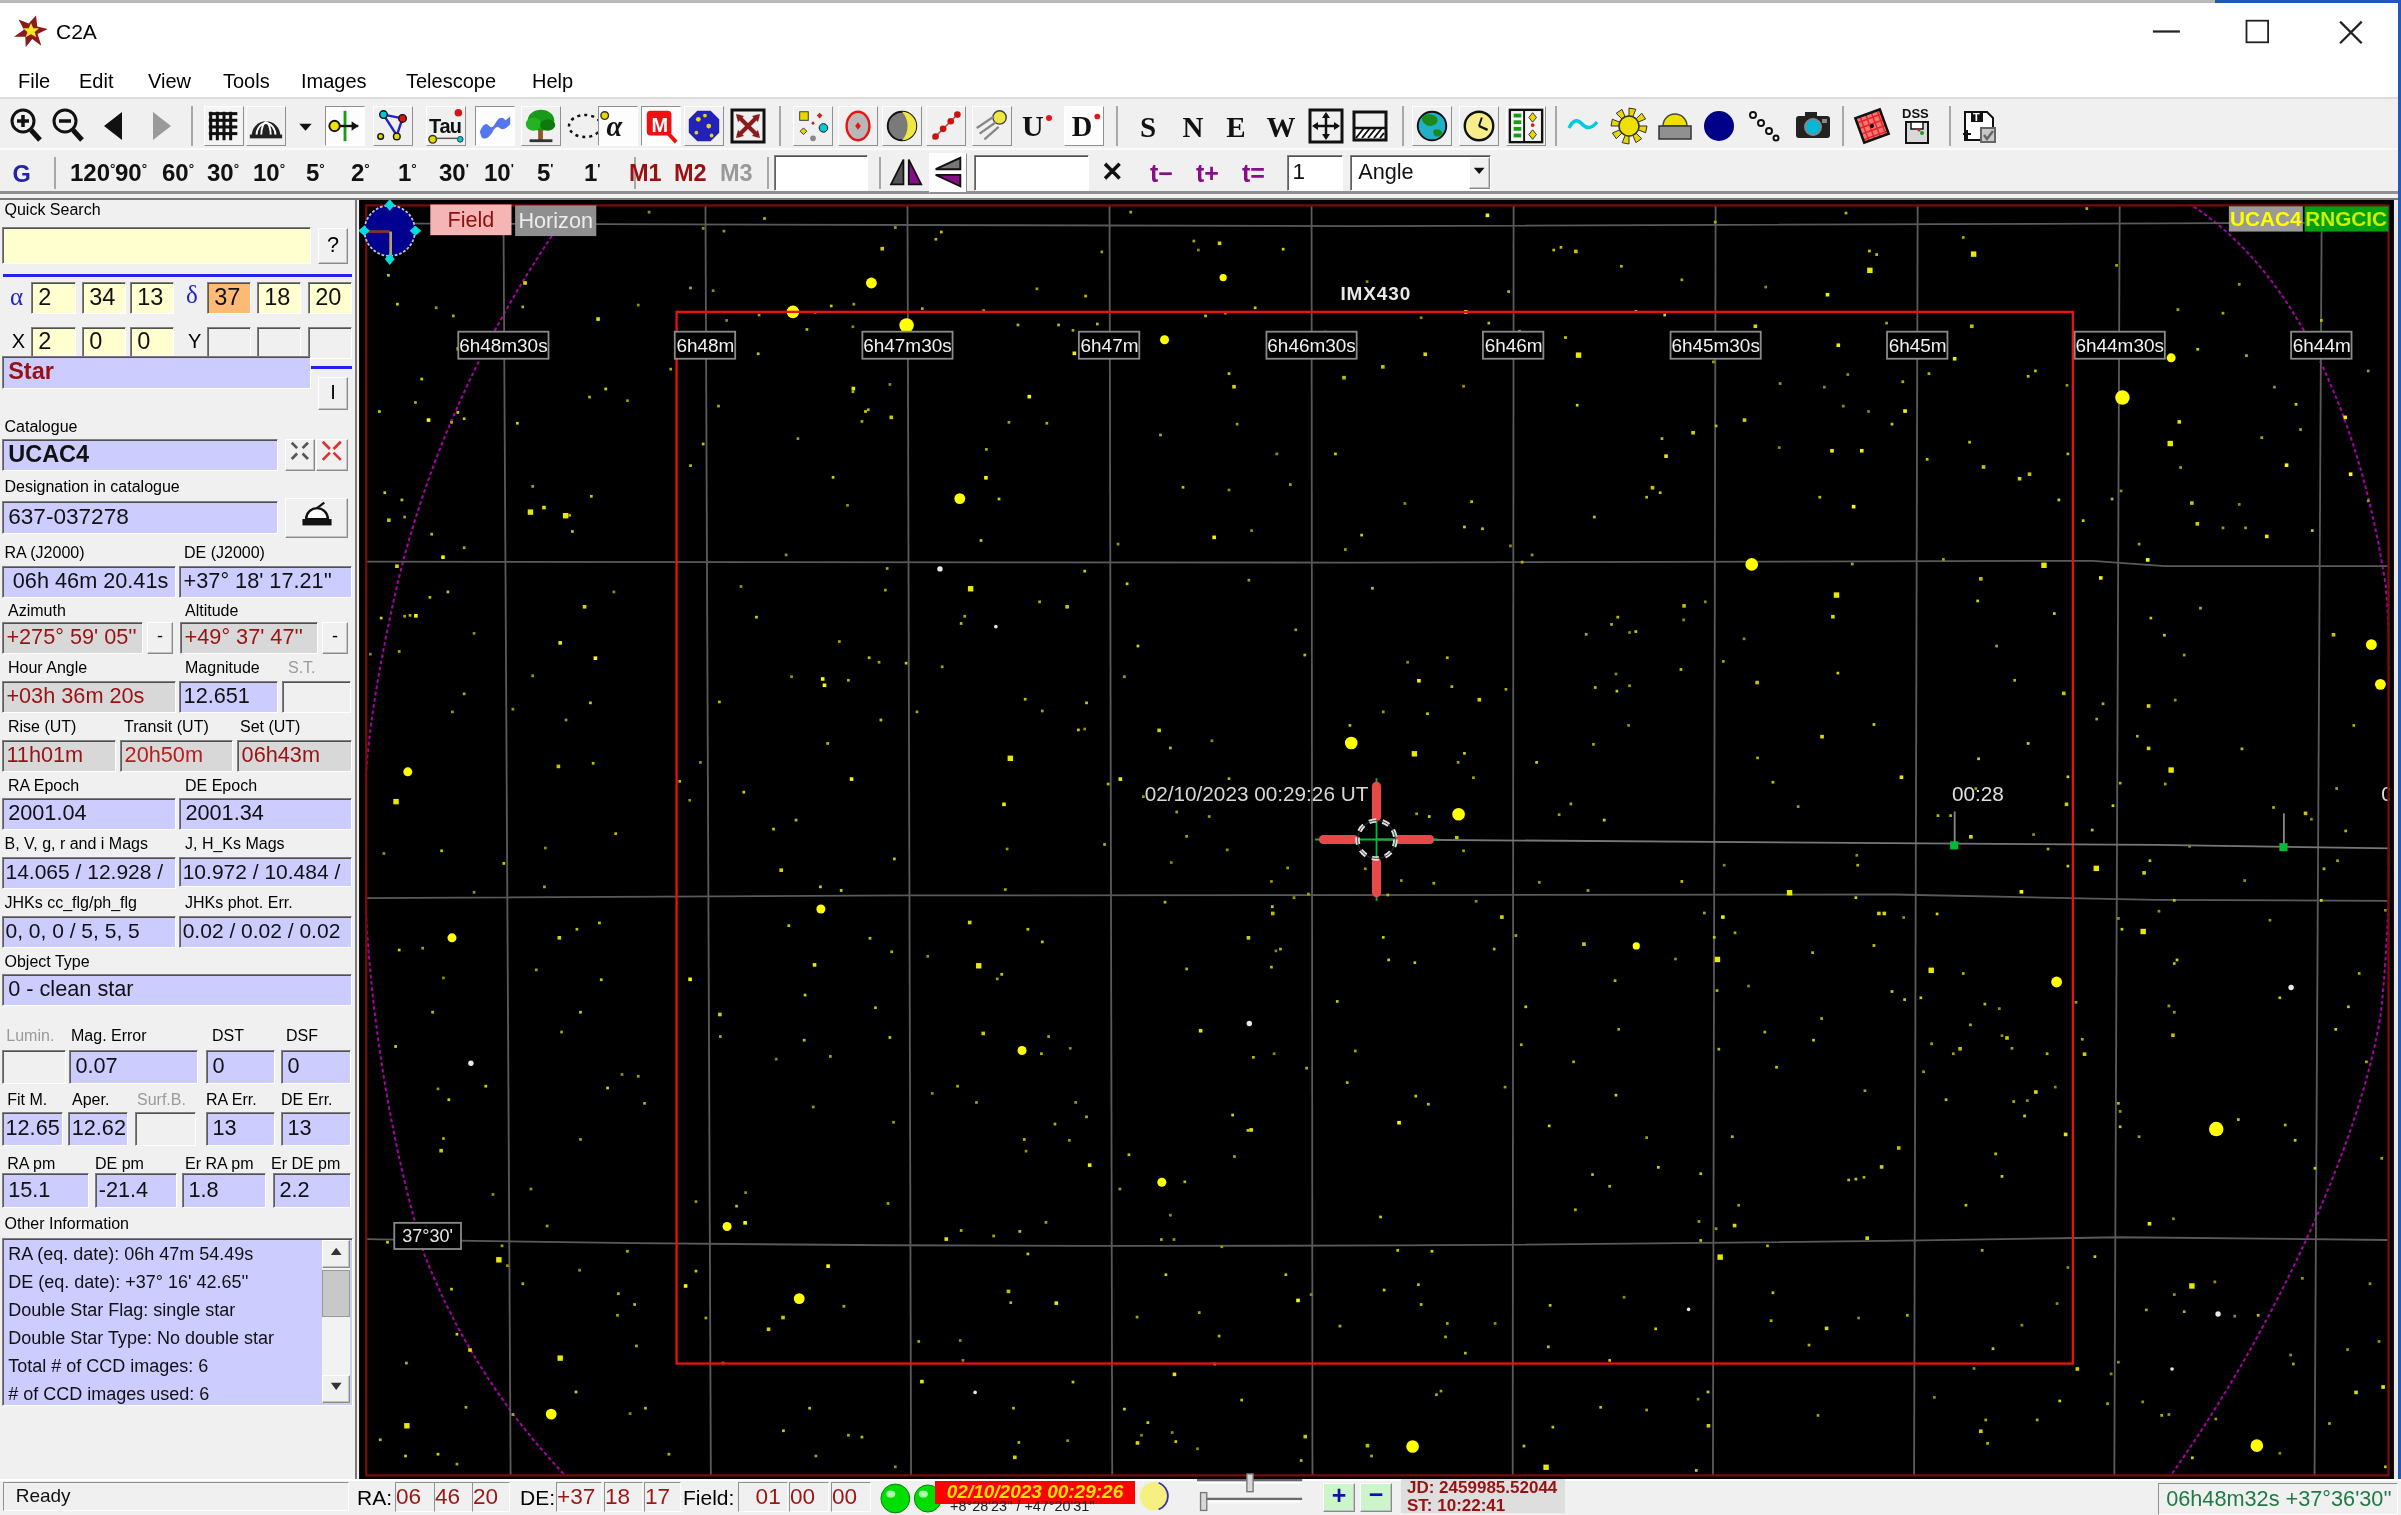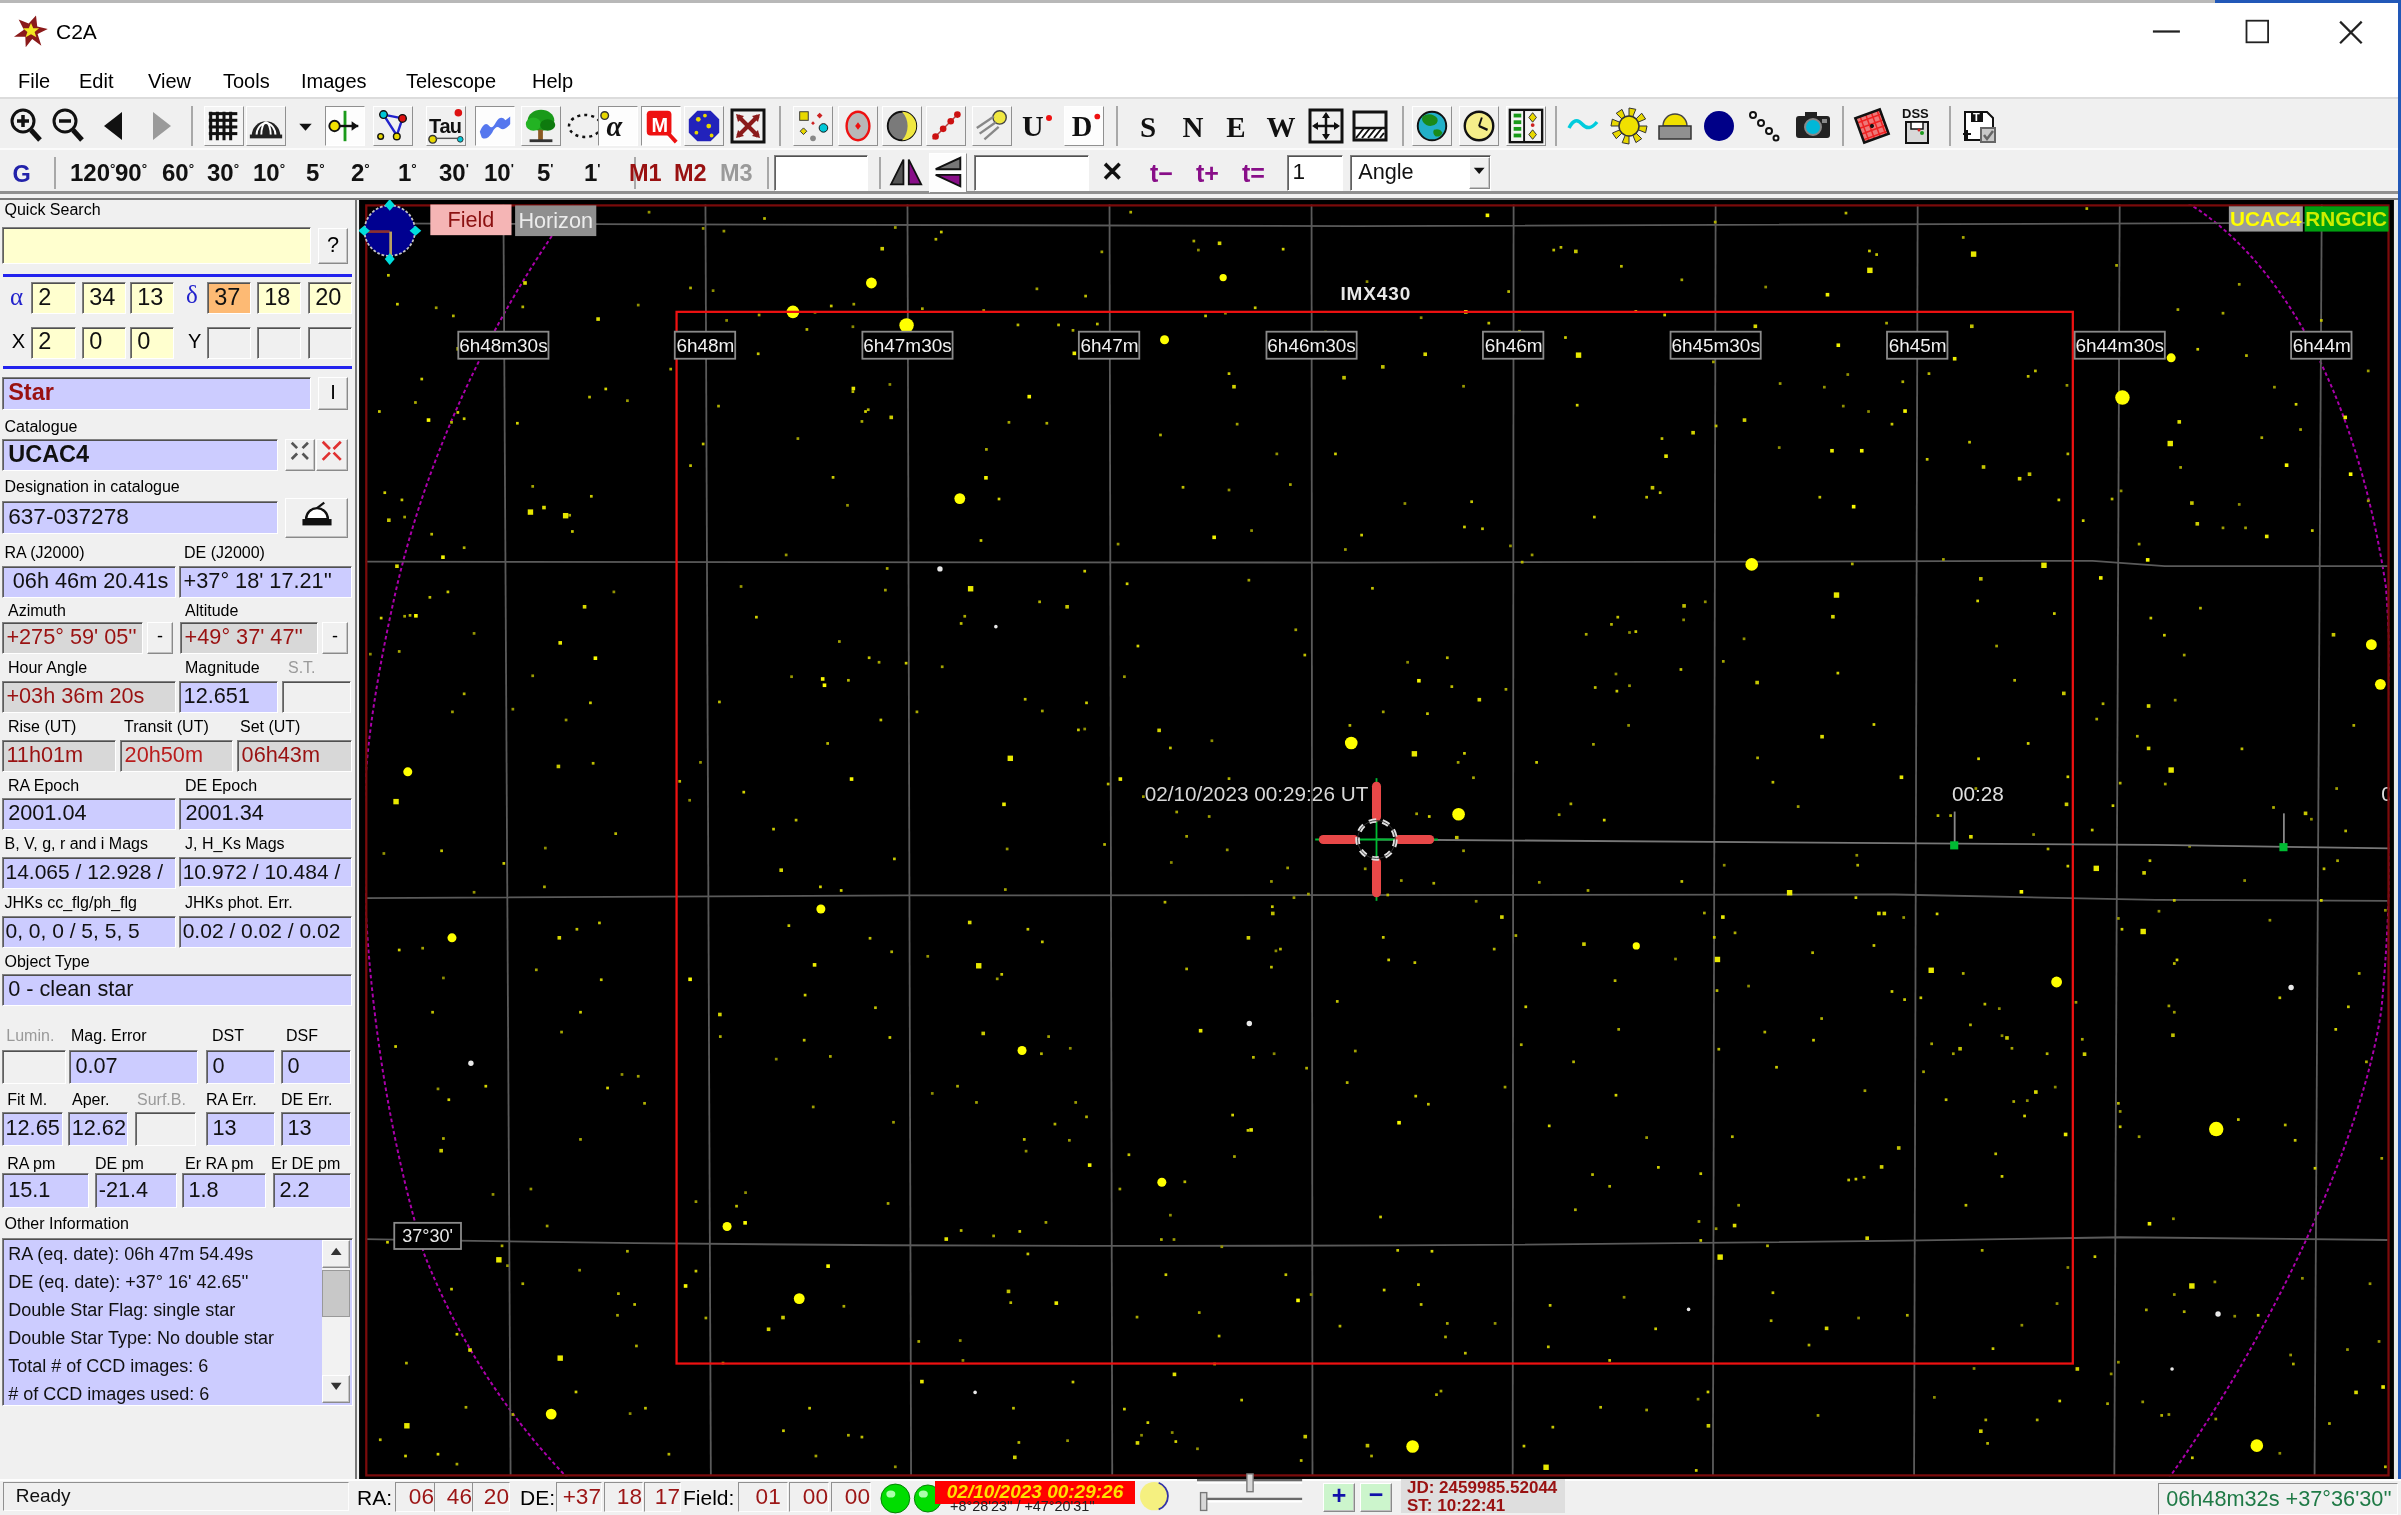--- a/index.html
+++ b/index.html
@@ -6,21 +6,21 @@
 .abs{position:absolute}
 .lbl{position:absolute;font-size:16px;color:#000;white-space:nowrap;line-height:1}
 .lblg{position:absolute;font-size:16px;color:#9a9a9a;white-space:nowrap;line-height:1}
 .sunk{position:absolute;background:#ccccff;border-top:1.8px solid #808080;border-left:1.8px solid #808080;border-bottom:1.8px solid #fff;border-right:1.8px solid #fff;box-shadow:inset 0.9px 0.9px 0 #505050;overflow:hidden;white-space:nowrap}
 .btn{position:absolute;background:#f0f0f0;border-top:1.8px solid #fff;border-left:1.8px solid #fff;border-bottom:1.8px solid #8a8a8a;border-right:1.8px solid #8a8a8a;box-shadow:inset -0.9px -0.9px 0 #c0c0c0;text-align:center;overflow:hidden}
 .tsep{position:absolute;width:1.8px;background:#a8a8a8;top:106px;height:40px}
 .tsep2{position:absolute;width:1.8px;background:#a8a8a8;top:157px;height:32px}
 .zoomt{position:absolute;top:161px;font-size:24px;font-weight:bold;color:#111;line-height:1;white-space:nowrap}
 .sup{font-size:13.5px;vertical-align:8px;font-weight:bold}
 .sbox{position:absolute;border-top:1.8px solid #909090;border-left:1.8px solid #909090;border-bottom:1.8px solid #fdfdfd;border-right:1.8px solid #fdfdfd;background:#f0f0f0;overflow:hidden;white-space:nowrap}
-.sbr{font-size:22.6px;color:#9c1616;text-align:right;line-height:27px}
+.sbr{font-size:22.6px;color:#9c1616;text-align:left;line-height:27px}
 </style></head><body>
 <div class="abs" style="left:0;top:0;width:2401px;height:2.7px;background:#b8b8b8"></div>
 <div class="abs" style="left:2215px;top:0;width:187px;height:3.6px;background:#2258b8"></div>
 <div class="abs" style="left:0;top:2.7px;width:2401px;height:94px;background:#fff"></div>
 <svg class="abs" style="left:12.6px;top:12.6px" width="36" height="36" viewBox="0 0 40 40">
 <path d="M20 2 L25 13 L37 12 L28 21 L36 32 L24 28 L20 39 L16 28 L4 32 L12 21 L3 12 L15 13 Z" fill="#8b1a1a" transform="rotate(18 20 20)"></path>
 <path d="M20 11 L22.5 17 L29 17 L24 21 L26 27 L20 23.5 L14 27 L16 21 L11 17 L17.5 17 Z" fill="#f2e722"></path>
   </svg>
 <div class="lbl" style="left:56px;top:21px;font-size:21px">C2A</div>
 <svg class="abs" style="left:2138px;top:9px" width="244" height="45" viewBox="0 0 270 50">
@@ -345,21 +345,21 @@
 <div class="sunk" style="left:308px;top:282px;width:44px;height:32px;line-height:28px;background:#ffffcf;color:#111;font-size:23.5px;padding-left:6.3px">20</div>
 <div class="lbl" style="left:11.7px;top:331px;font-size:20px">X</div>
 <div class="lbl" style="left:188px;top:331px;font-size:20px">Y</div>
 <div class="sunk" style="left:31px;top:327px;width:45px;height:32px;line-height:27px;background:#ffffcf;color:#111;font-size:23.5px;padding-left:6.3px">2</div>
 <div class="sunk" style="left:82px;top:327px;width:44px;height:32px;line-height:27px;background:#ffffcf;color:#111;font-size:23.5px;padding-left:6.3px">0</div>
 <div class="sunk" style="left:130px;top:327px;width:44px;height:32px;line-height:27px;background:#ffffcf;color:#111;font-size:23.5px;padding-left:6.3px">0</div>
 <div class="sunk" style="left:207px;top:327px;width:44px;height:32px;line-height:27px;background:#f0f0f0;font-size:21.7px;padding-left:5.4px"></div>
 <div class="sunk" style="left:257px;top:327px;width:44px;height:32px;line-height:27px;background:#f0f0f0;font-size:21.7px;padding-left:5.4px"></div>
 <div class="sunk" style="left:308px;top:327px;width:44px;height:32px;line-height:27px;background:#f0f0f0;font-size:21.7px;padding-left:5.4px"></div>
 <div class="abs" style="left:2.7px;top:366px;width:349px;height:2.7px;background:#2222ee"></div>
-<div class="sunk" style="left:1.8px;top:377px;width:309px;height:33px;line-height:29px;color:#991111;font-size:23.5px;padding-left:5.4px;font-weight:bold">Star</div>
+<div class="sunk" style="left:1.8px;top:356px;width:309px;height:33px;line-height:29px;color:#991111;font-size:23.5px;padding-left:5.4px;font-weight:bold">Star</div>
 <div class="btn" style="left:318px;top:377px;width:30px;height:33px;line-height:28px;font-size:20px">I</div>
 <div class="lbl" style="left:4.5px;top:419px">Catalogue</div>
 <div class="sunk" style="left:1.8px;top:439px;width:276px;height:32px;line-height:28px;color:#111;font-size:23.5px;padding-left:5.4px;font-weight:bold">UCAC4</div>
 <div class="btn" style="left:285px;top:439px;width:30px;height:32px;line-height:27px;font-size:21.7px"><svg width="21.7" height="21.7" viewBox="0 0 24 24">
       <path d="M3 3 L9 9 M21 3 L15 9 M3 21 L9 15 M21 21 L15 15" stroke="#555" stroke-width="3"></path>
     </svg></div>
 <div class="btn" style="left:316px;top:439px;width:32px;height:32px;line-height:27px;font-size:21.7px"><svg width="23.5" height="21.7" viewBox="0 0 26 24">
       <path d="M3 2 L11 10 M23 2 L15 10 M3 22 L11 14 M23 22 L15 14" stroke="#e03030" stroke-width="3"></path>
     </svg></div>
 <div class="lbl" style="left:4.5px;top:479px">Designation in catalogue</div>

